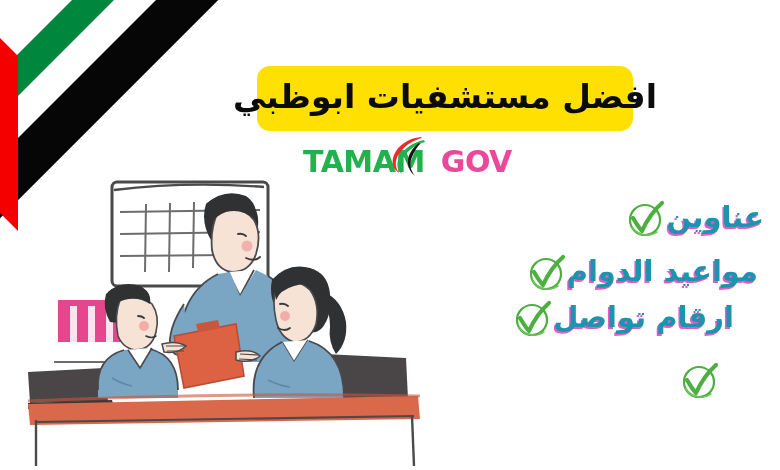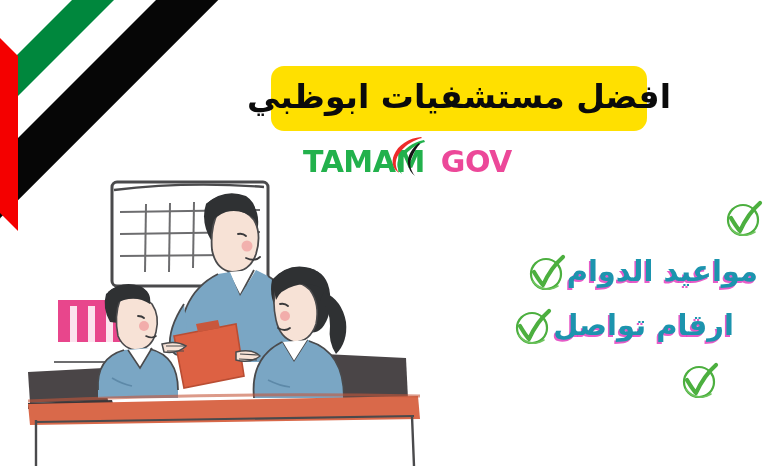--- a/index.html
+++ b/index.html
@@ -74,21 +74,20 @@
     position: absolute;
     left: 257px;
     top: 66px;
     width: 376px;
     height: 65px;
     background: #ffe000;
     border-radius: 13px;
     display: flex;
     align-items: center;
     justify-content: center;
-    margin-left: 14px;
   }
   .title-text {
     direction: rtl;
     unicode-bidi: bidi-override;
     font-family: "DejaVu Sans", "Liberation Sans", sans-serif;
     font-weight: 700;
     font-size: 33px;
     line-height: 1;
     color: #0b0b0b;
     letter-spacing: 0px;
@@ -134,21 +133,21 @@
   .check-row {
     position: absolute;
     right: 4px;
     display: flex;
     align-items: center;
     direction: rtl;
     height: 46px;
   }
   .check-row.r0 { top: 4px;   right: 6px;  }
   .check-row.r1 { top: 58px;  right: 12px; }
-  .check-row.r2 { top: 112px; right: 36px; }
+  .check-row.r2 { top: 104px; right: 36px; }
   .check-row.r3 { top: 166px; right: 50px; }
 
   .check-label {
     direction: rtl;
     unicode-bidi: bidi-override;
     font-family: "DejaVu Sans", "Liberation Sans", sans-serif;
     font-weight: 700;
     font-size: 29px;
     line-height: 1;
     color: #1c94ae;
@@ -197,20 +196,21 @@
         <path d="M32 2 C20 3 9 10 5 20 C2 27 4 34 10 38 C5 31 6 23 12 16 C18 9 25 5 33 3 Z" fill="#ee2b2b"></path>
         <path d="M35 5 C24 7 14 14 10 23 C7 29 8 35 13 39 C9 32 11 25 17 19 C22 13 29 9 36 7 Z" fill="#22b14c"></path>
         <path d="M30 8 C23 13 18 21 19 29 C19.6 34 22 38 26 41 C21 35 20 28 23 22 C25 17 28 12 31 9 Z" fill="#141414"></path>
       </svg>
     </span>
   </div>
 
   <div class="checklist">
 
     <div class="check-row r0">
+      <span class="check-label">عناوين</span>
       <span class="check-icon">
         <svg viewBox="0 0 40 40" width="40" height="40" aria-hidden="true">
           <circle cx="19" cy="21" r="15" fill="none" stroke="#4caf3f" stroke-width="2.2"></circle>
           <path d="M7 19 C10 24 13 29 16 32 C21 21 28 11 36 4" fill="none" stroke="#4caf3f" stroke-width="4.2" stroke-linecap="round" stroke-linejoin="round"></path>
           <path d="M6 28 C11 36 22 39 31 33" fill="none" stroke="#6fc45f" stroke-width="1.6" stroke-linecap="round"></path>
         </svg>
       </span>
     </div>
 
     <div class="check-row r1">

